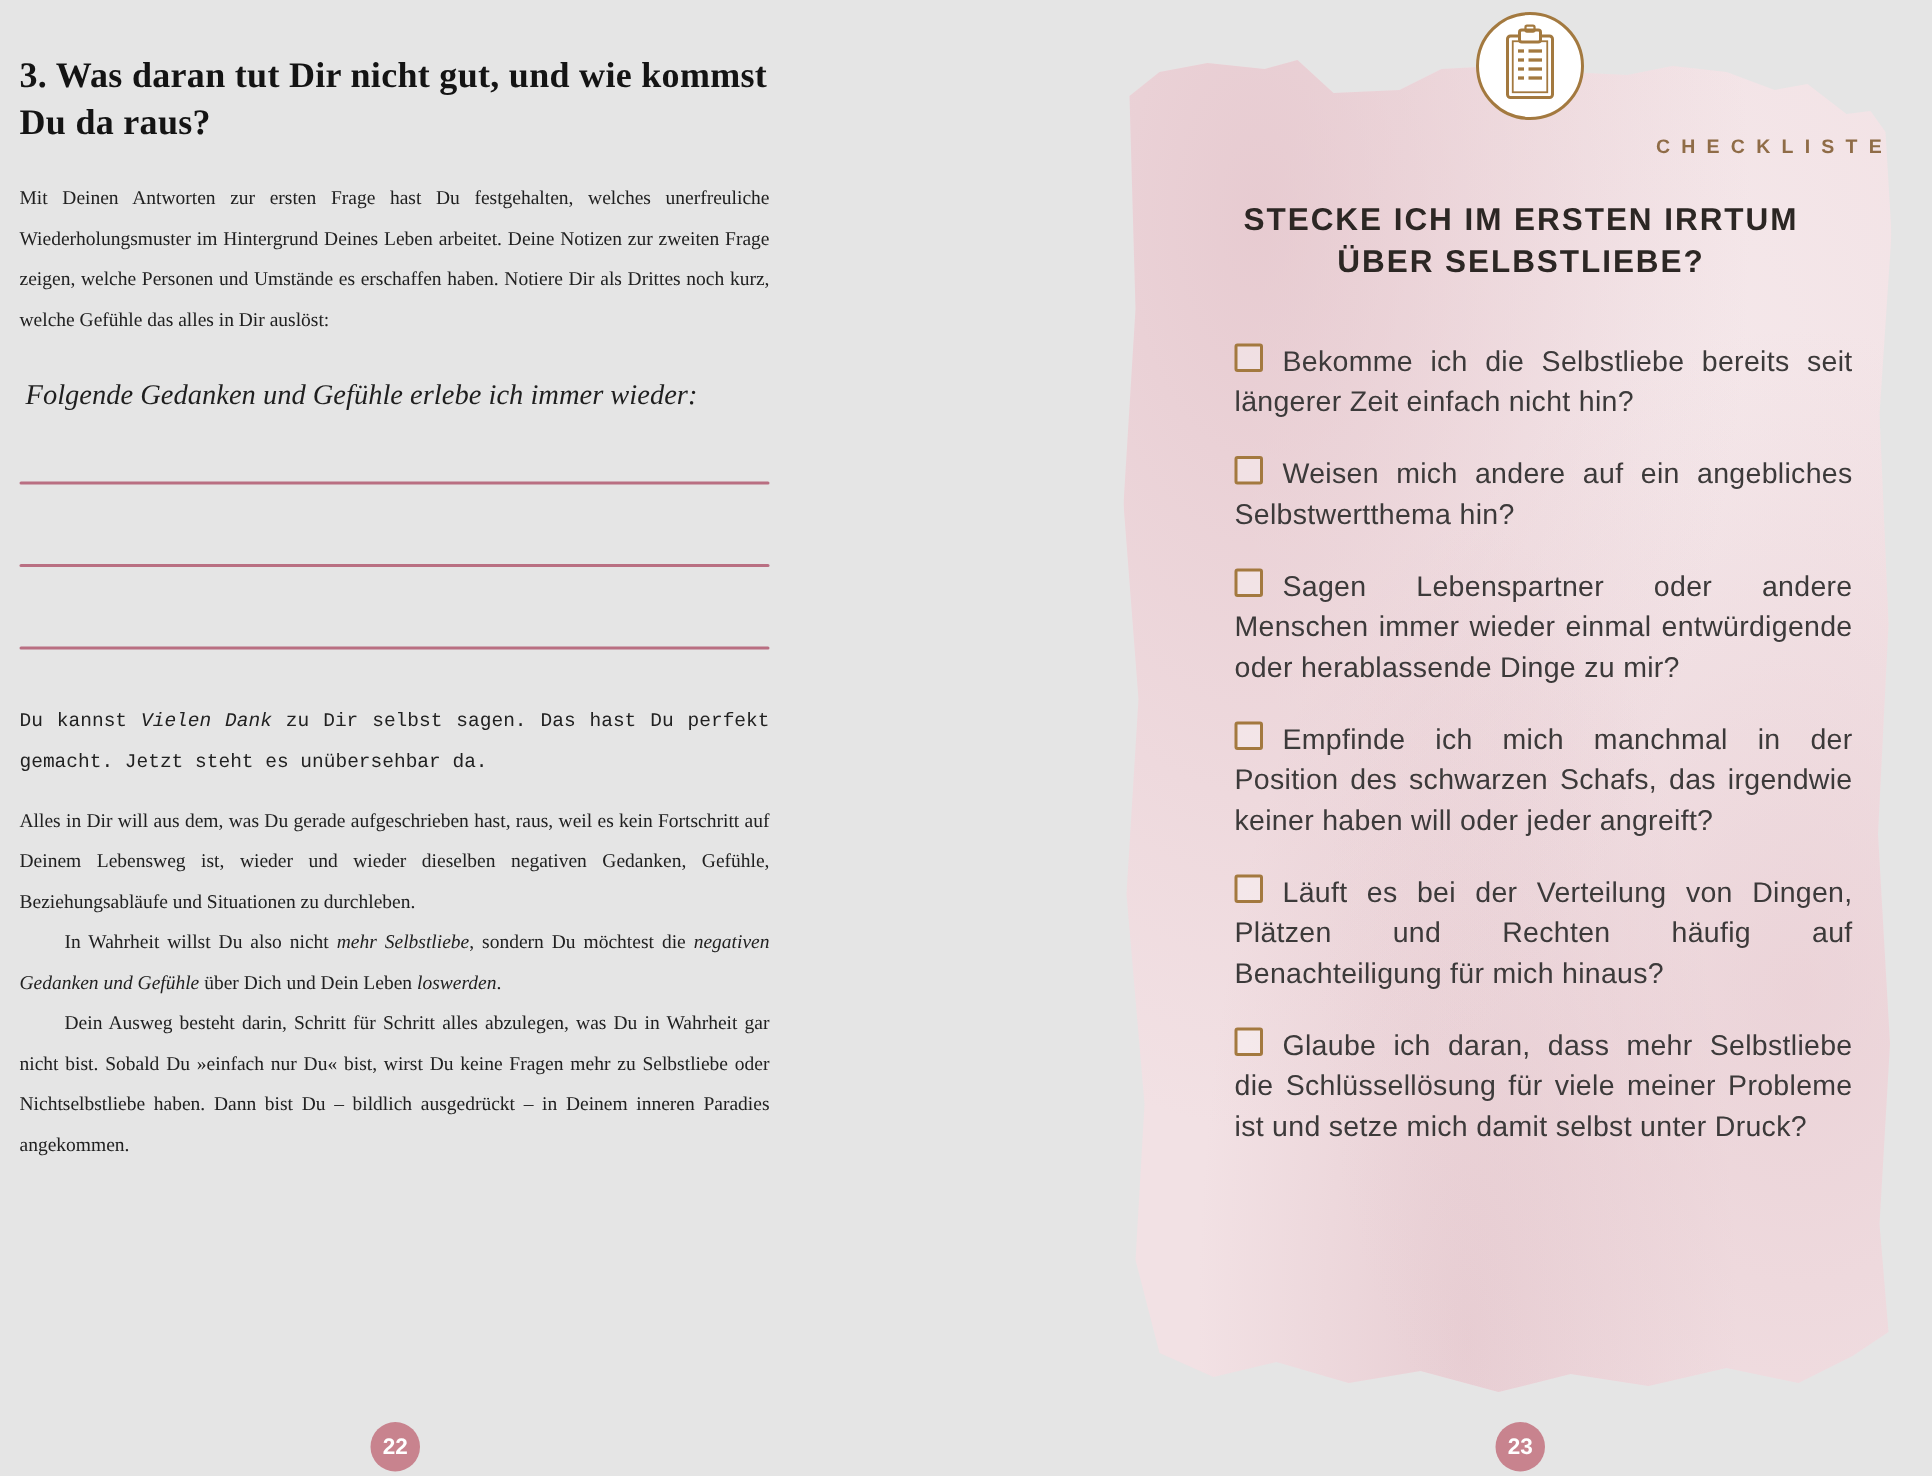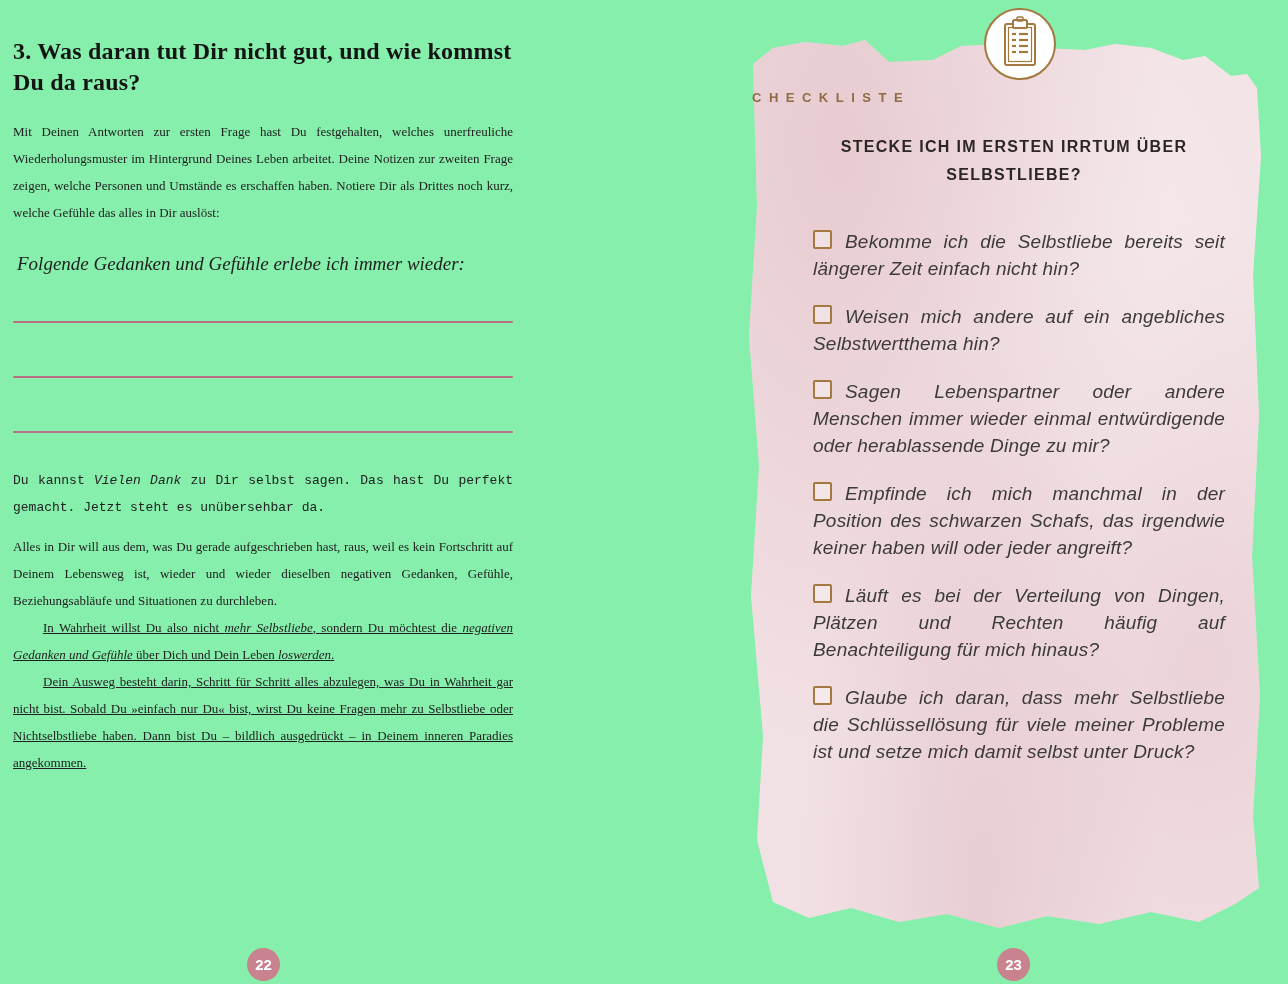--- a/index.html
+++ b/index.html
@@ -1,57 +1,57 @@
 <!DOCTYPE html>
 <html lang="de"><head>
 <meta charset="utf-8">
 <style>
   html,body{margin:0;padding:0;background:#ffffff;}
   #spread{
-    position:relative;width:1288px;height:984px;background:#86efac;overflow:hidden;
+    position:relative;width:1288px;height:984px;background:#e5e5e5;overflow:hidden;
     font-family:"Liberation Serif", serif;color:#212121;
   }
   
   .left-page{position:absolute;left:13px;top:36px;width:500px;}
   .lp-heading{
     margin:0 0 20px 0;font-size:24px;line-height:31px;font-weight:700;
     color:#141414;letter-spacing:.2px;font-family:"Liberation Serif",serif;
   }
   .lp-body{margin:0;font-size:13px;line-height:27px;text-align:justify;hyphens:auto;color:#212121;}
   .lp-intro{margin-bottom:24px;}
   .lp-prompt{margin:4px;font-size:19px;line-height:27px;font-style:italic;color:#1f1f1f;}
   .answer-lines{margin-top:44px;margin-bottom:34px;}
   .answer-line{height:2px;background:#b96f82;border-radius:2px;margin-bottom:53px;width:500px;}
   .answer-line:last-child{margin-bottom:0;}
   .lp-thanks{margin-bottom:12px;font-family:Liberation Mono, monospace;}
-  .indent{ text-indent:30px;text-decoration:underline; }
+  .indent{ text-indent:30px; }
   
   .right-page{position:absolute;left:745px;top:0;width:517px;height:930px;font-family:"Liberation Sans",sans-serif;}
   .wash{
     position:absolute;left:2px;top:36px;width:514px;height:892px;background:#f2e1e4;
     clip-path:polygon(6px 28px,26px 12px,58px 6px,96px 10px,118px 4px,142px 26px,186px 24px,214px 10px,252px 8px,296px 12px,338px 14px,368px 8px,404px 12px,436px 24px,458px 20px,484px 40px,500px 38px,510px 52px,514px 120px,506px 240px,512px 380px,505px 520px,513px 660px,506px 780px,512px 852px,488px 868px,452px 886px,404px 876px,352px 888px,300px 880px,252px 892px,200px 878px,152px 886px,104px 872px,62px 882px,26px 866px,10px 804px,16px 700px,4px 560px,12px 430px,2px 300px,10px 170px);
   }
   .wash::before{
     content:"";position:absolute;inset:0;
     background:
       radial-gradient(ellipse at 18% 12%, rgba(222,185,193,.55), transparent 55%),
       radial-gradient(ellipse at 88% 70%, rgba(226,193,200,.45), transparent 50%),
       radial-gradient(ellipse at 45% 96%, rgba(219,183,191,.45), transparent 45%),
       radial-gradient(ellipse at 70% 30%, rgba(247,238,240,.6), transparent 55%);
   }
   .icon-circle{position:absolute;left:237px;top:6px;width:76px;height:76px;}
   .kicker{
-    position:absolute;top:90px;left:0;width:100%;text-align:left;
+    position:absolute;top:90px;left:0;width:100%;text-align:right;
     font-size:13px;font-weight:600;letter-spacing:7.5px;color:#8f6c47;text-indent:7px;
   }
   .cl-title{
     position:absolute;top:133px;left:50px;width:438px;text-align:center;
-    font-size:16px;line-height:28px;font-weight:700;letter-spacing:1.3px;color:#2c2724;
+    font-size:21px;line-height:28px;font-weight:700;letter-spacing:1.3px;color:#2c2724;
   }
-  .cl-items{position:absolute;top:228px;left:68px;width:412px;font-style:italic;}
+  .cl-items{position:absolute;top:228px;left:78px;width:412px;}
   .cl-item{
     margin:0 0 21px 0;font-size:19px;line-height:27px;letter-spacing:.2px;color:#3c3a3a;
     text-align:justify;hyphens:auto;
   }
   .checkbox{
     display:inline-block;width:15px;height:15px;border:2px solid #a3793f;border-radius:2px;
     background:rgba(255,255,255,.35);margin-right:13px;vertical-align:-1px;
   }
   
   .page-badge{

